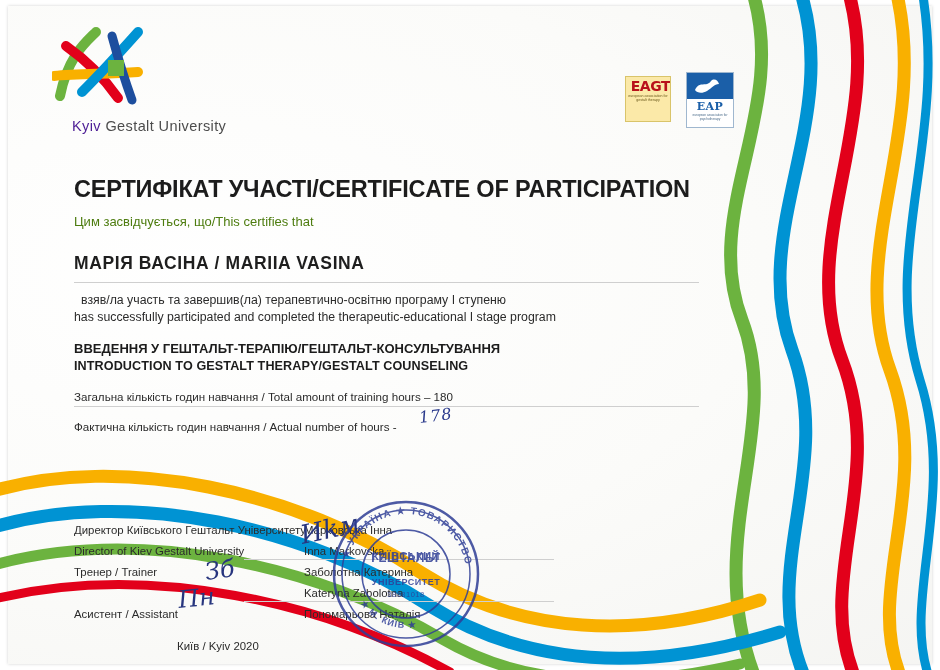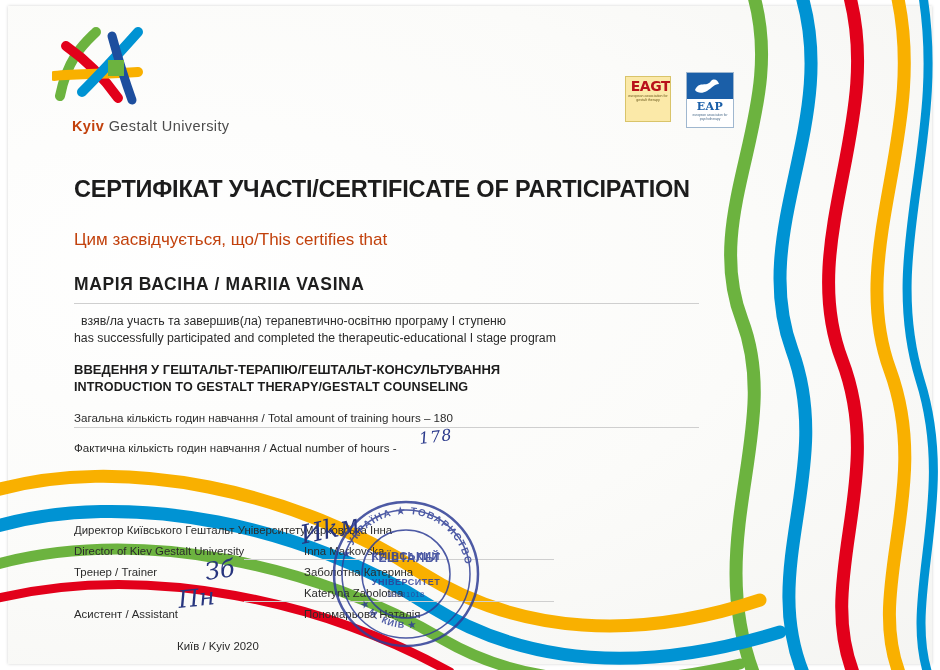--- a/index.html
+++ b/index.html
@@ -57,21 +57,21 @@
   }
   .logo-text {
     position: absolute;
     left: 22px;
     top: 92px;
     font-size: 14.5px;
     letter-spacing: 0.4px;
     color: #4c4c4c;
     white-space: nowrap;
   }
-  .logo-text b { font-weight: bold; color: #c2410c; }
+  .logo-text b { font-weight: normal; color: #4c1d95; }
 
   
   .badge-eagt {
     position: absolute;
     left: 625px;
     top: 76px;
     width: 46px;
     height: 46px;
     background: #fbe9a8;
     border: 1px solid #d9c46a;
@@ -144,23 +144,23 @@
   }
   .title {
     font-family: "Liberation Sans", sans-serif;
     font-weight: bold;
     font-size: 23.5px;
     letter-spacing: -0.2px;
     color: #1c1c1c;
     white-space: nowrap;
   }
   .subtitle {
-    margin-top: 27px;
-    font-size: 17px;
-    color: #c2410c;
+    margin-top: 11px;
+    font-size: 13px;
+    color: #4d7c0f;
   }
   .recipient {
     margin-top: 24px;
     font-weight: bold;
     font-size: 17.5px;
     letter-spacing: 0.6px;
     color: #1e1e1e;
   }
   .rule {
     margin-top: 8px;

